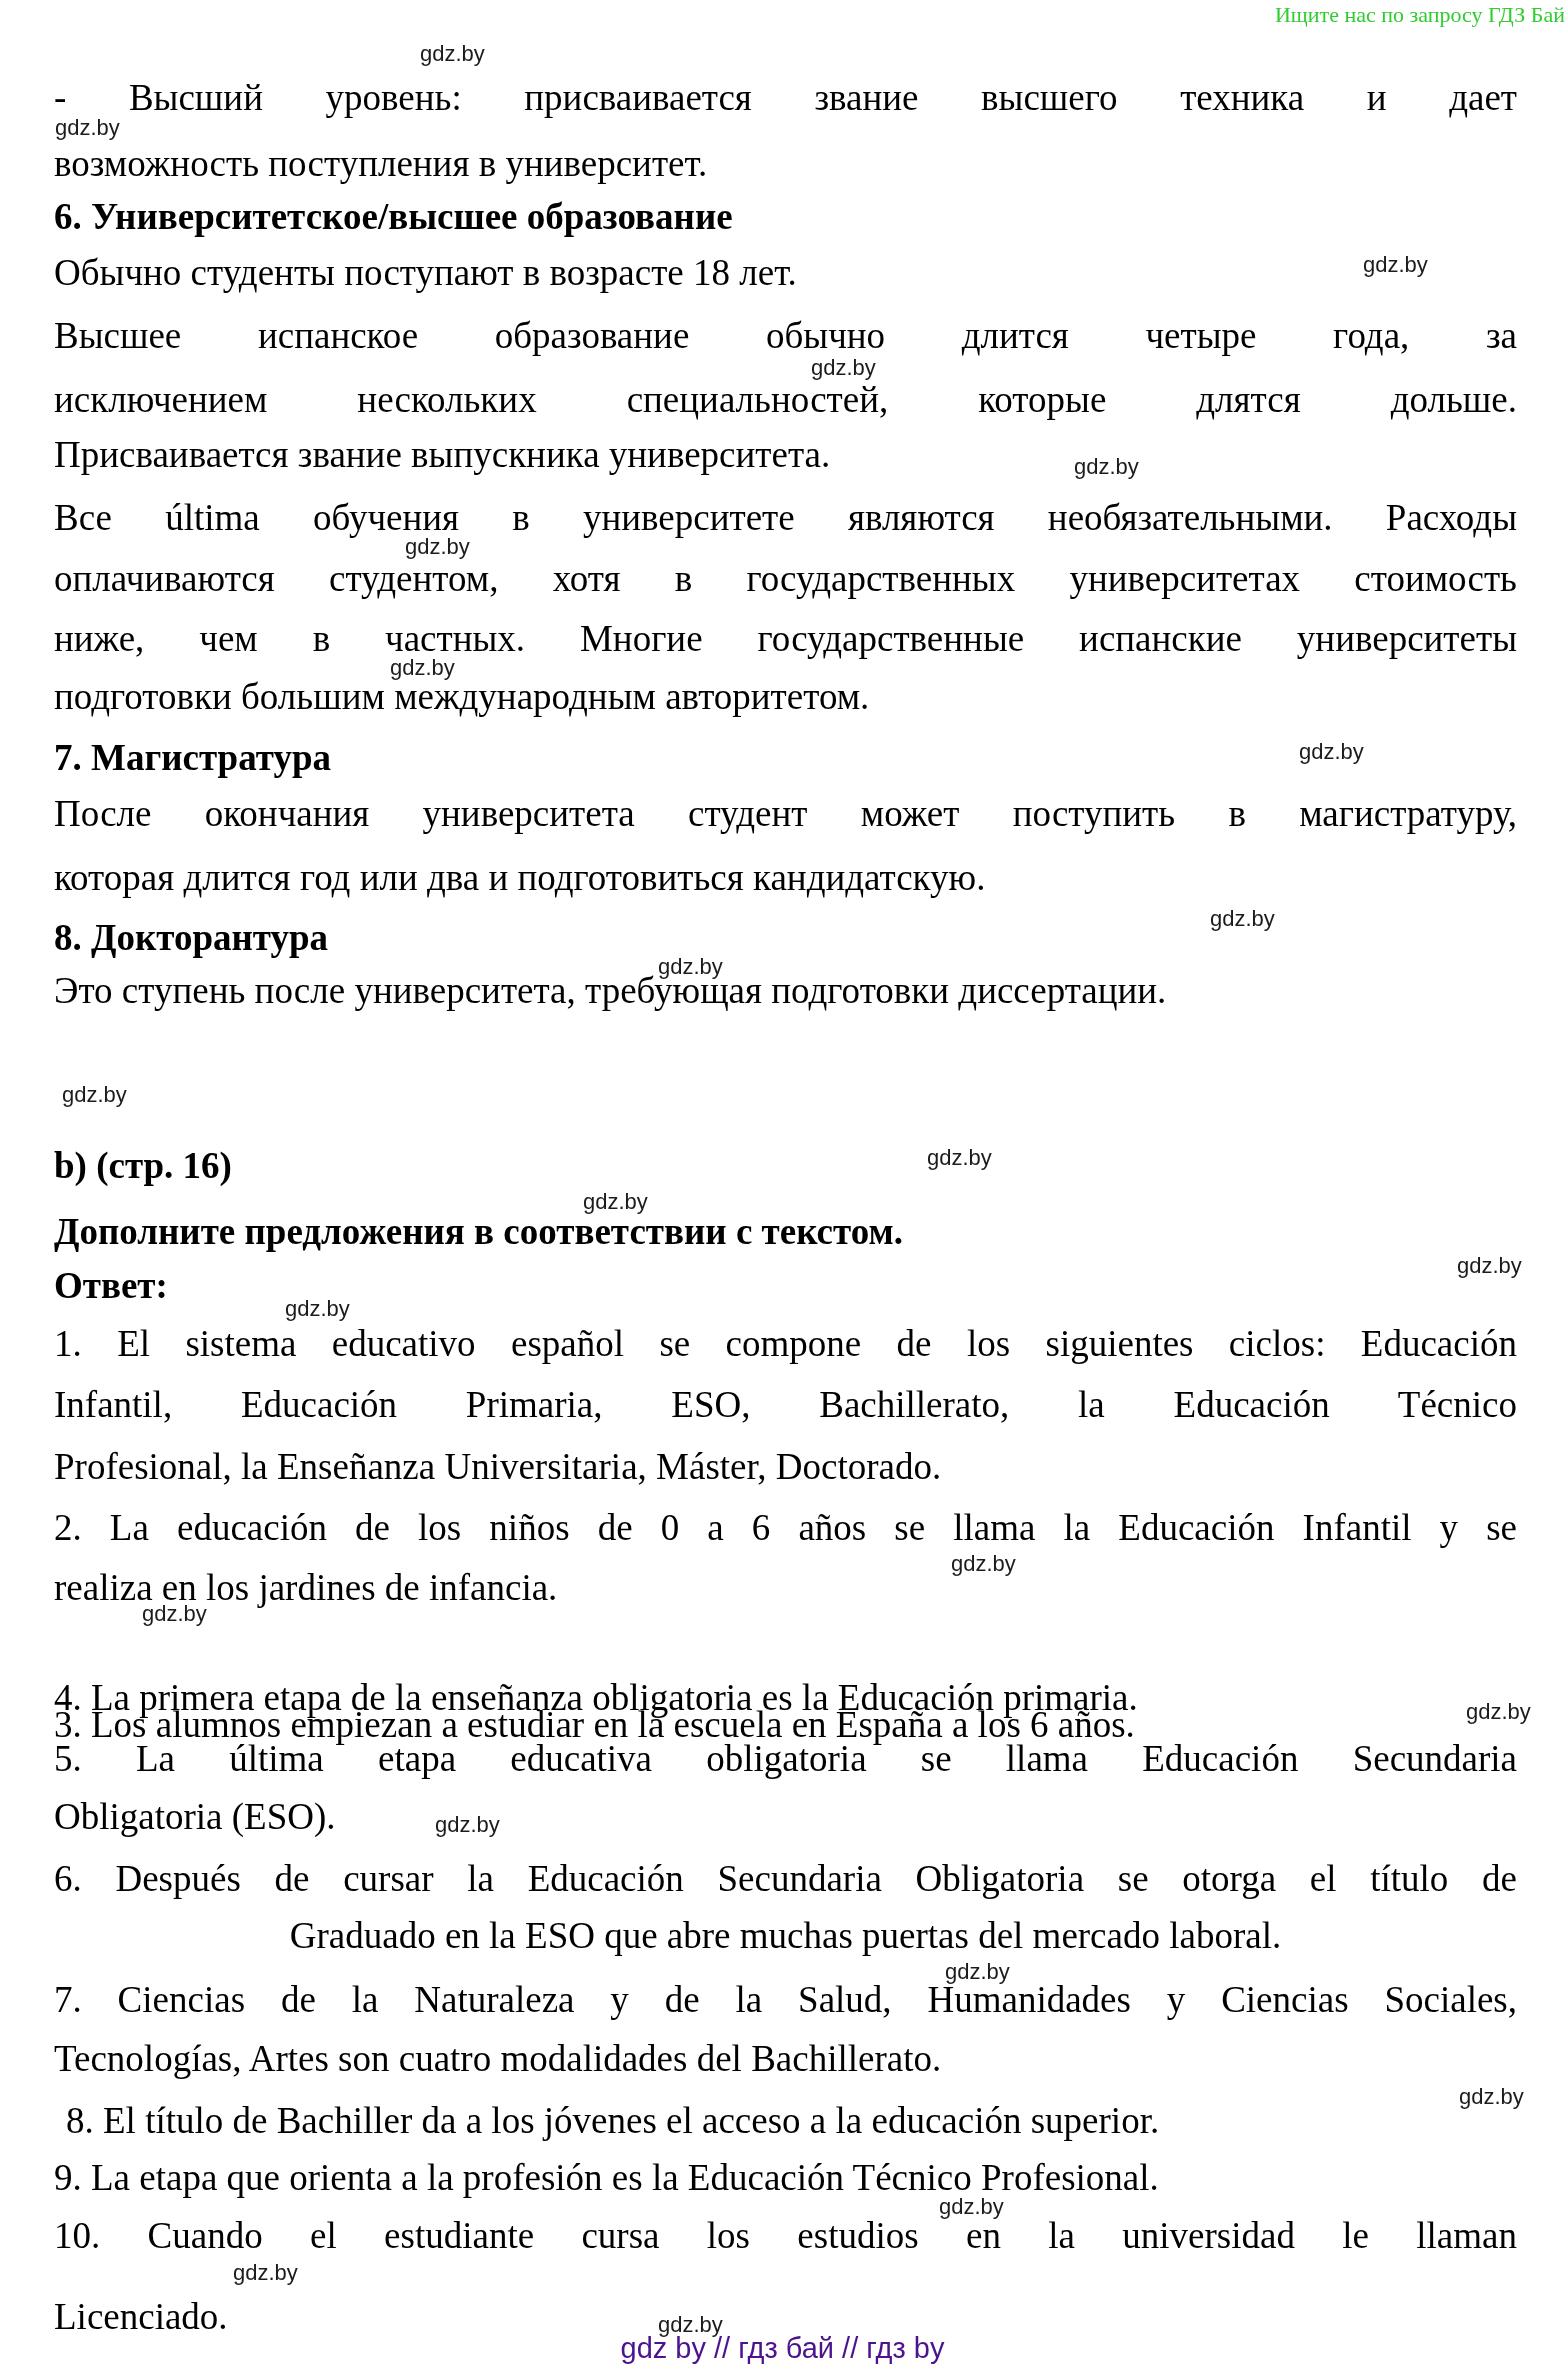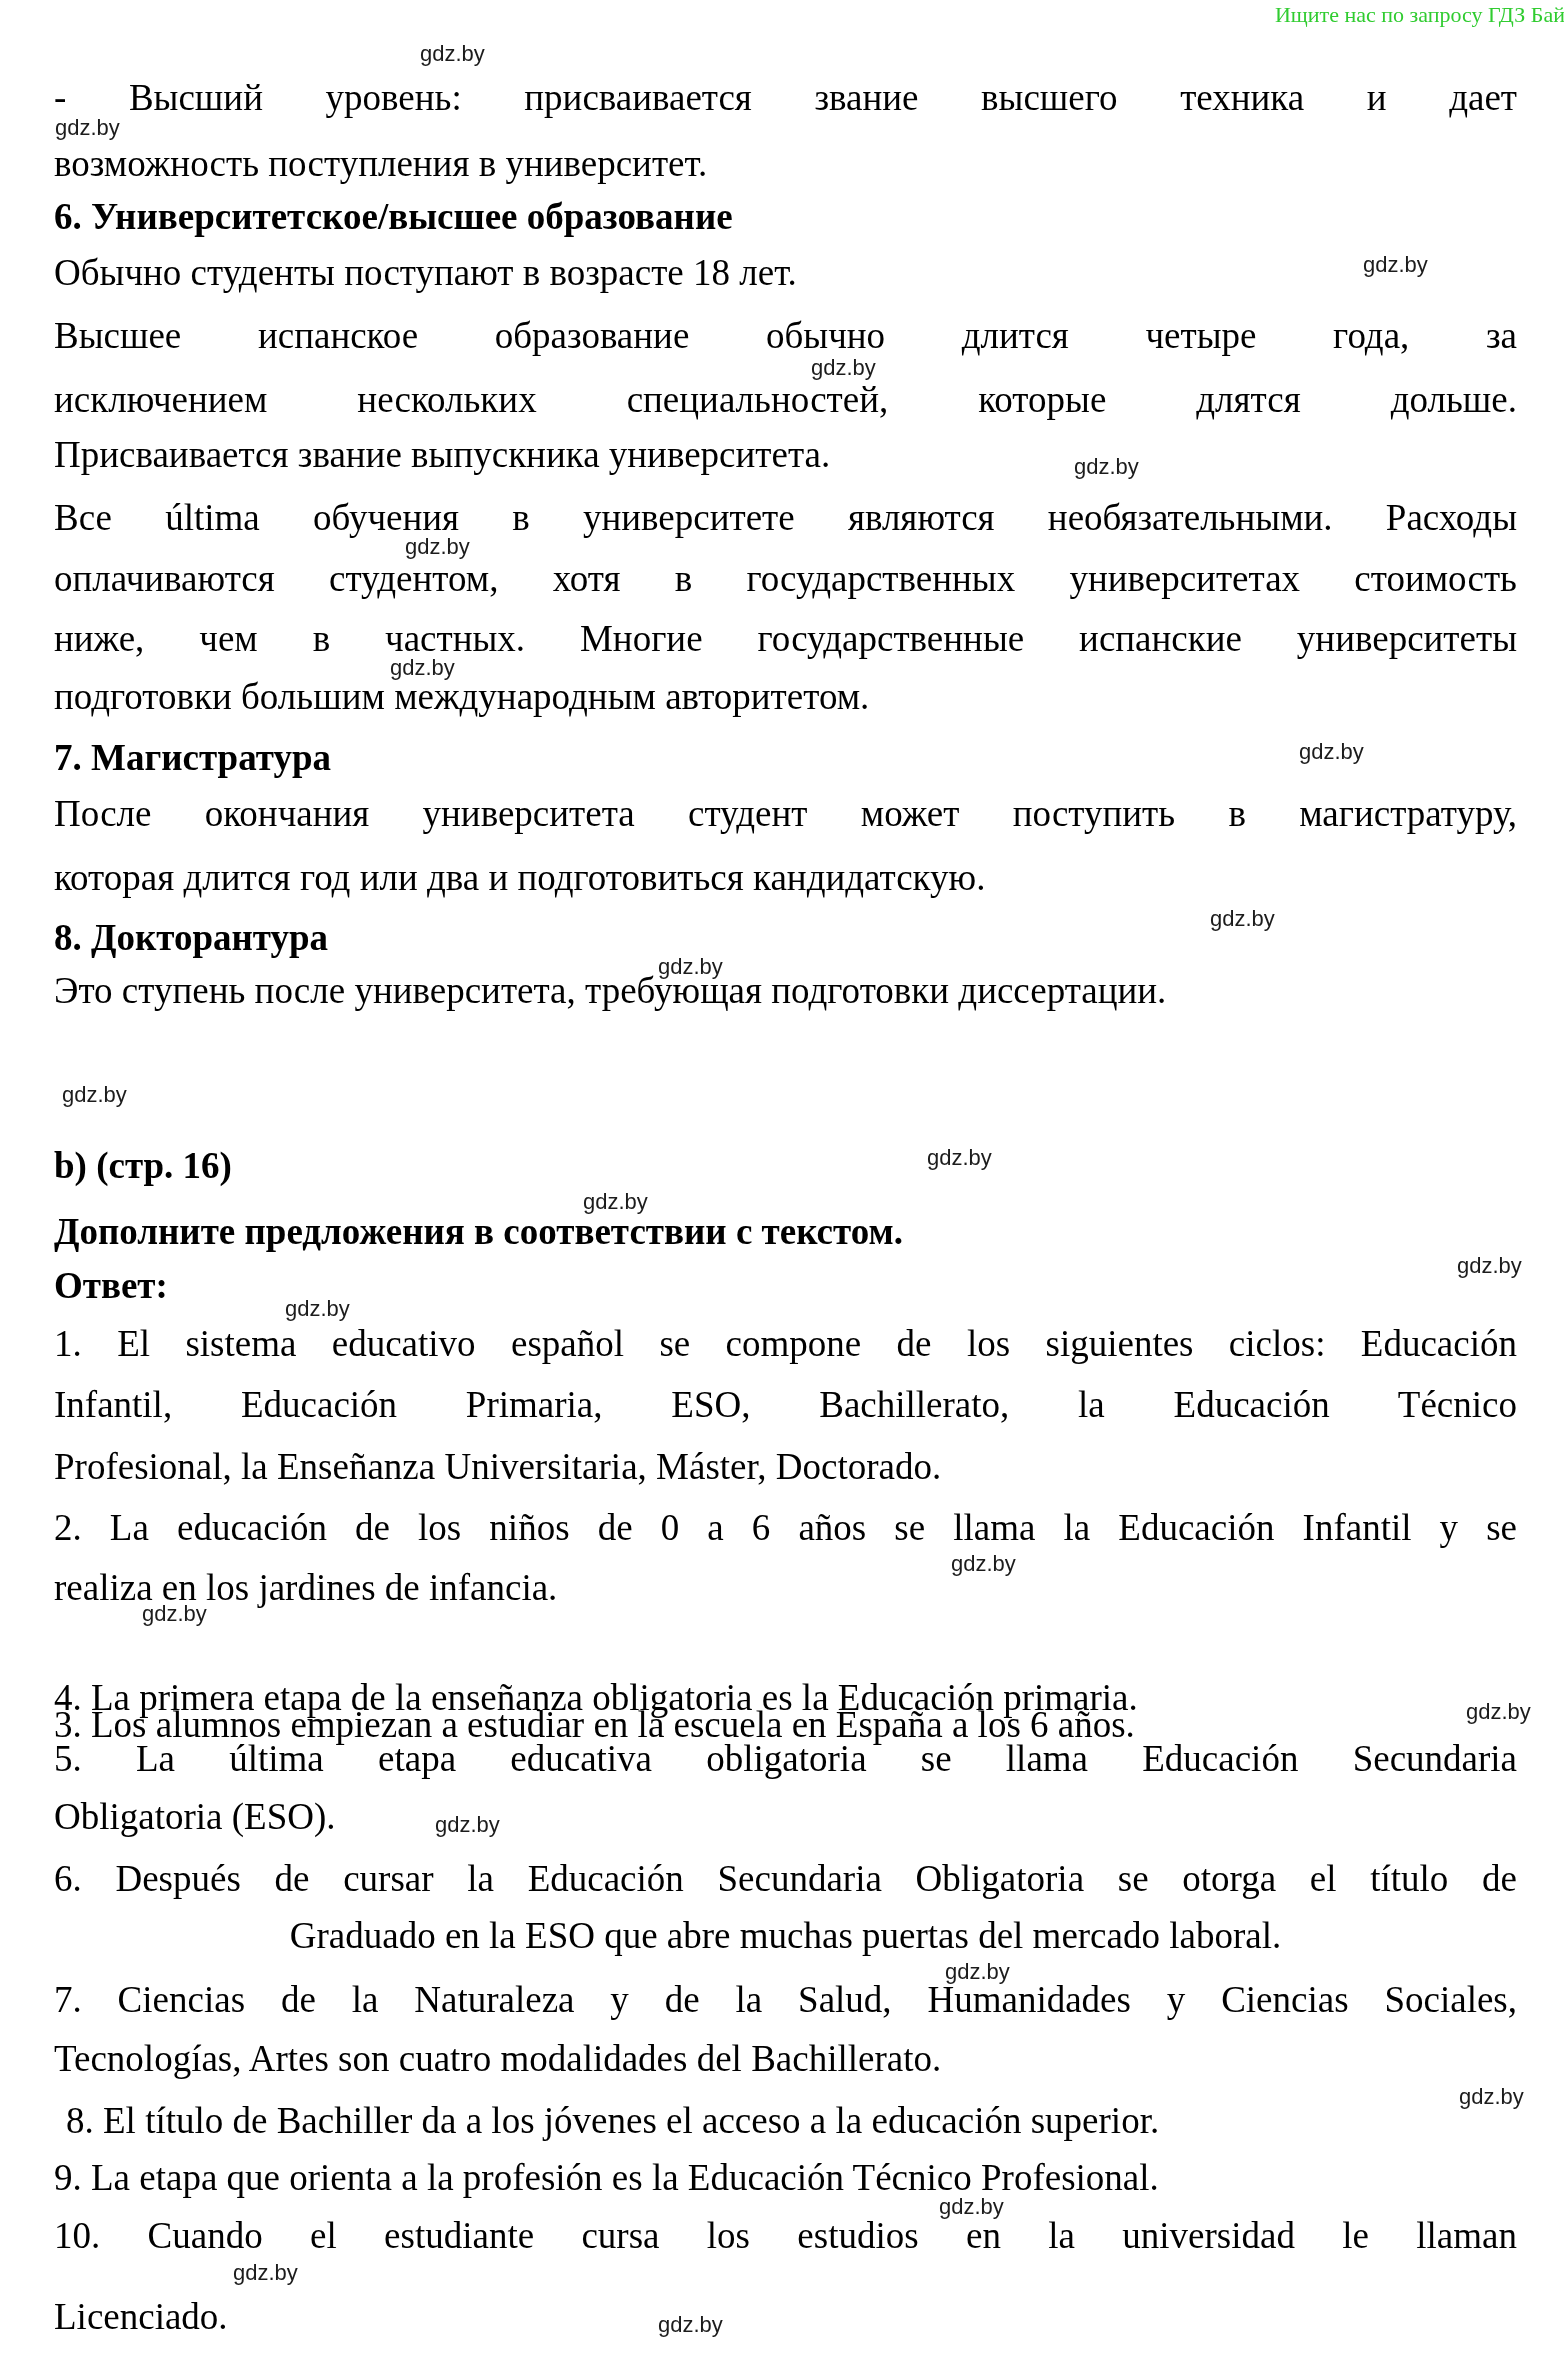--- a/index.html
+++ b/index.html
@@ -125,14 +125,15 @@
       <div class="wm" style="left: 142px; top: 1603px;">gdz.by</div>
       <div class="wm" style="left: 1466px; top: 1701px;">gdz.by</div>
       <div class="wm" style="left: 435px; top: 1814px;">gdz.by</div>
       <div class="wm" style="left: 945px; top: 1961px;">gdz.by</div>
       <div class="wm" style="left: 1459px; top: 2086px;">gdz.by</div>
       <div class="wm" style="left: 939px; top: 2196px;">gdz.by</div>
       <div class="wm" style="left: 233px; top: 2262px;">gdz.by</div>
       <div class="wm" style="left: 658px; top: 2314px;">gdz.by</div>
     </div>
 
+  <div class="footer" style="color: rgb(75, 20, 140);">gdz by  //  гдз бай  //  гдз by</div>
 </div>
 
 
 </body></html>

